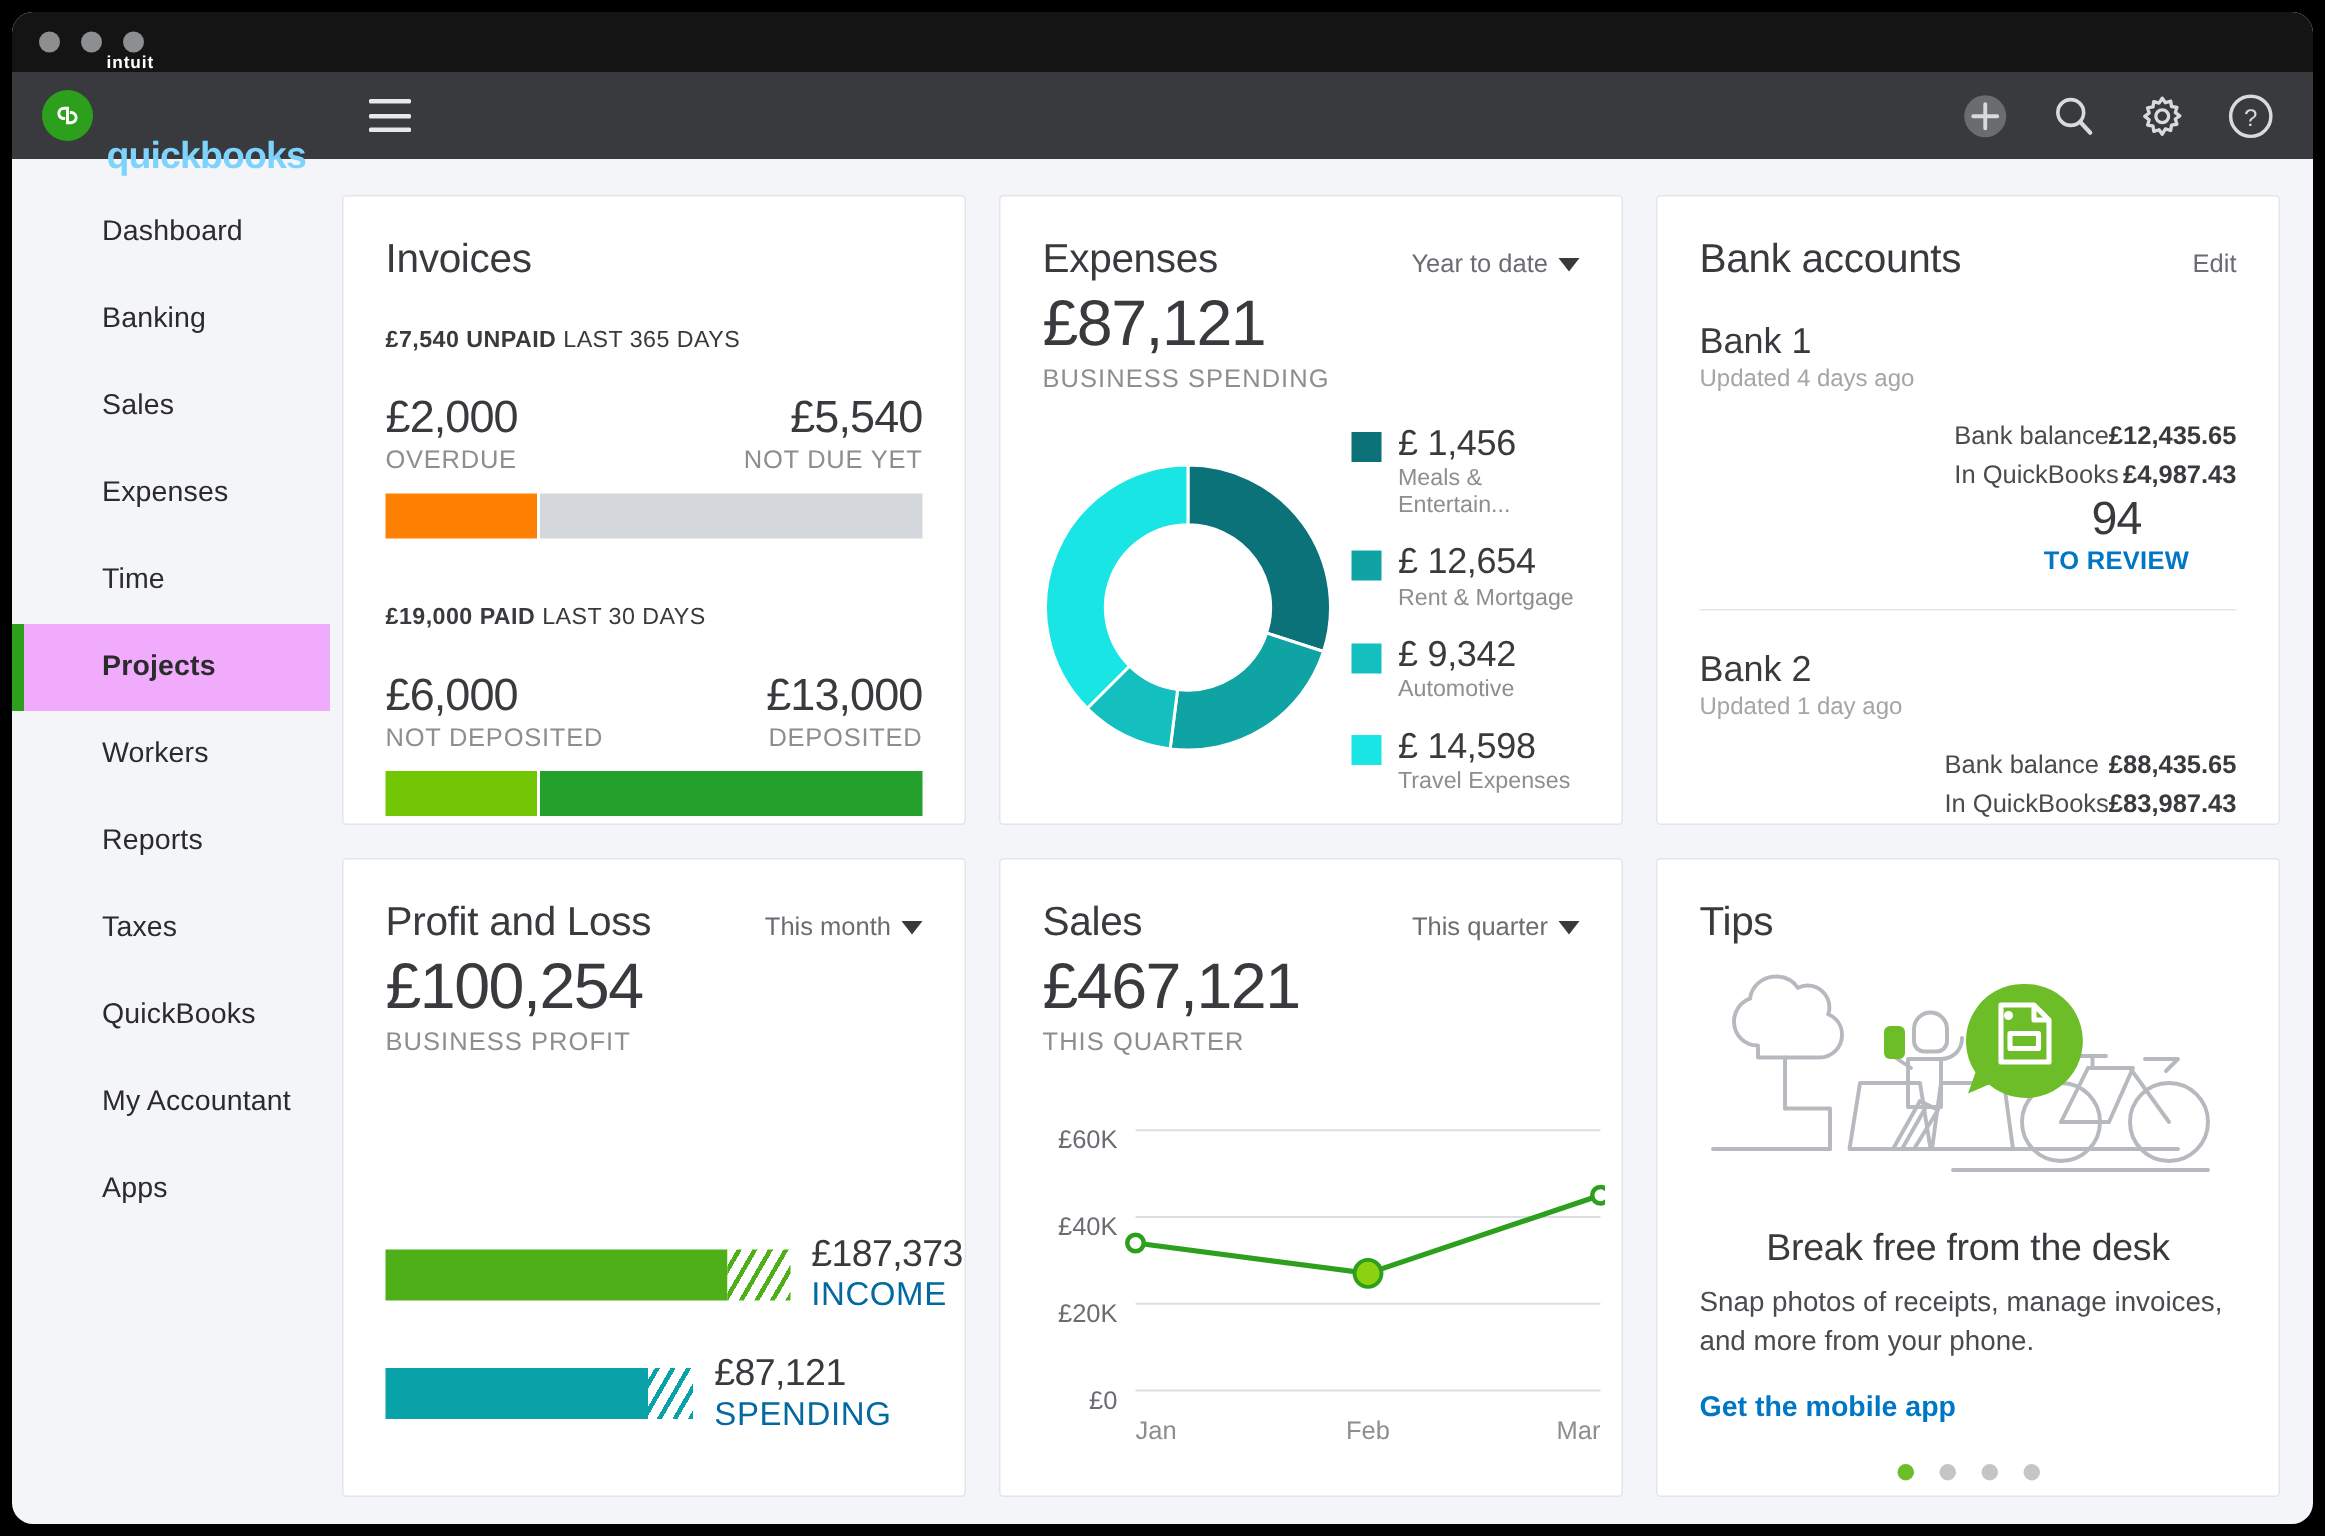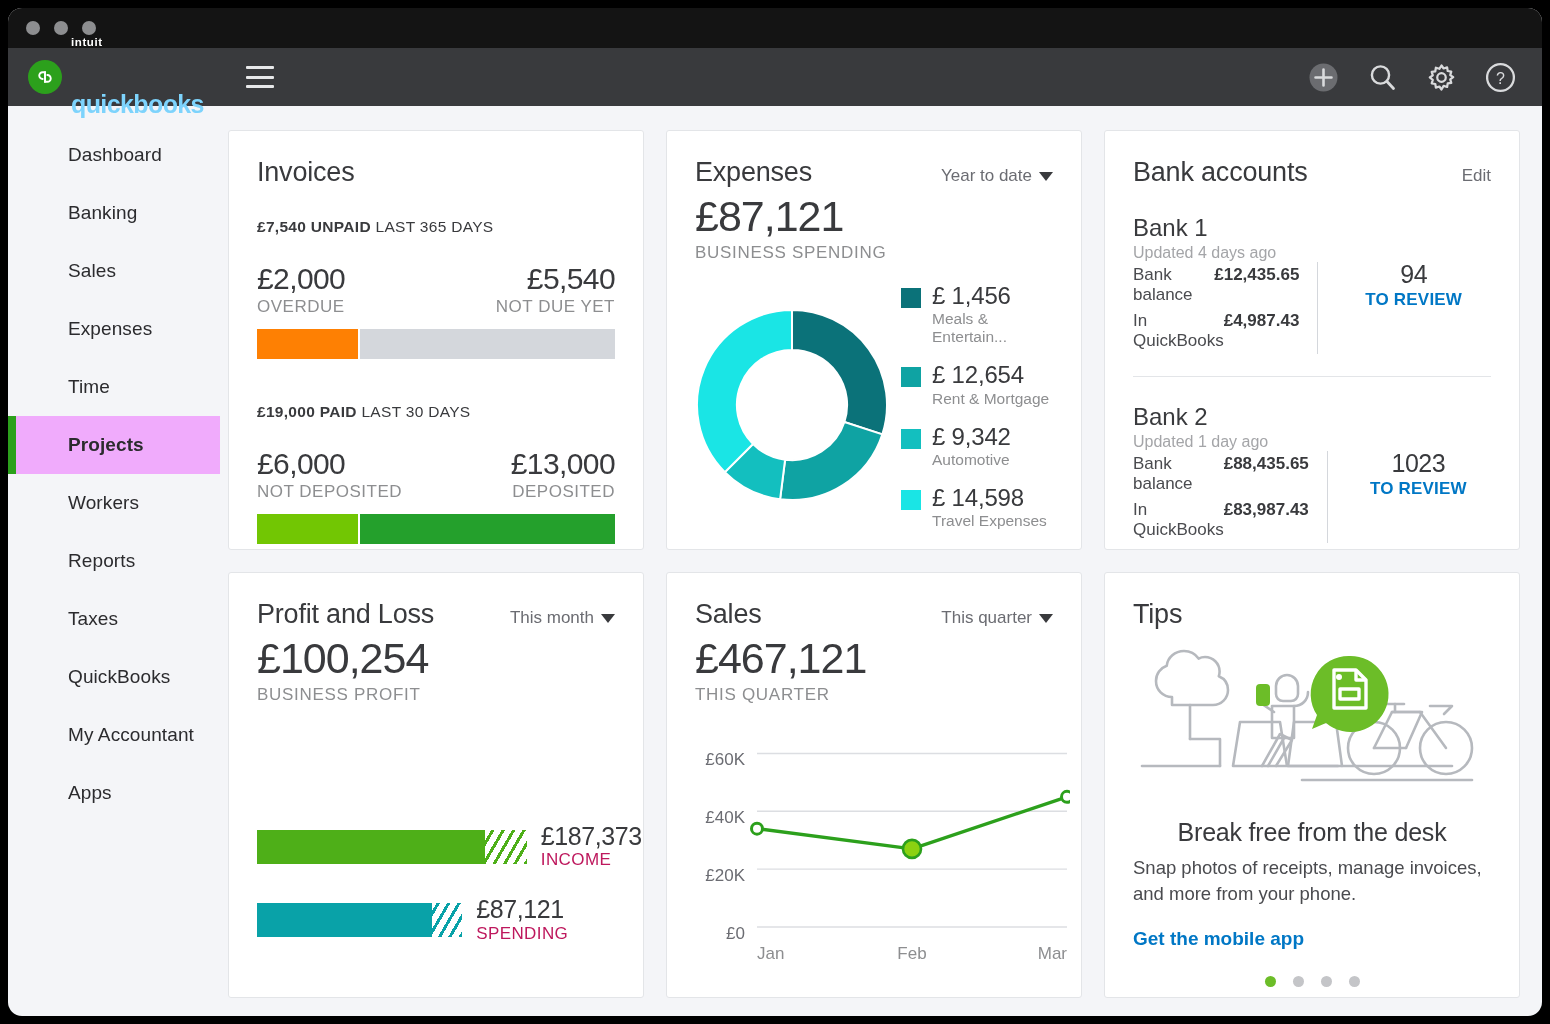--- a/index.html
+++ b/index.html
@@ -110,40 +110,40 @@
   .legend { display: flex; flex-direction: column; gap: 16px; padding-top: 4px; }
   .leg-item { display: flex; gap: 11px; align-items: flex-start; }
   .swatch { width: 20px; height: 20px; flex-shrink: 0; margin-top: 5px; }
   .leg-val { font-size: 24px; color: #393a3d; letter-spacing: -.2px; line-height: 1.05; }
   .leg-name { font-size: 15.5px; color: #8d8e90; margin-top: 2px; }
 
   
   .bank-blk { margin-top: 26px; }
   .bank-name { font-size: 24px; color: #393a3d; }
   .bank-upd { font-size: 16px; color: #a4a5a8; margin-top: 2px; }
-  .bank-grid { display: flex; align-items: flex-start; }
+  .bank-grid { display: flex; margin-top: 16px; align-items: flex-end; flex-direction: column; }
   .bank-left { flex: 1; }
   .bank-line { display: flex; justify-content: space-between; font-size: 17px; color: #393a3d; padding: 3px 0; }
   .bank-line .lab { color: #4a4b4f; }
   .bank-line .val { font-weight: 700; }
   .bank-sep { width: 1px; align-self: stretch; background: #d4d7dc; margin: 0 18px; }
   .bank-review { width: 160px; text-align: center; }
-  .rev-num { font-size: 25px; color: #393a3d; letter-spacing: -.5px; line-height: 1; }
+  .rev-num { font-size: 31px; color: #393a3d; letter-spacing: -.5px; line-height: 1; }
   .rev-lbl { font-size: 17px; color: #0077c5; font-weight: 700; letter-spacing: .2px; margin-top: 3px; cursor: pointer; }
   .hr { height: 1px; background: #e3e5e8; margin-top: 22px; }
 
   
   .pl-bars { margin-top: 118px; }
   .pl-row { display: flex; align-items: center; margin-bottom: 26px; }
   .pl-bar { height: 34px; display: flex; }
   .pl-solid { height: 100%; }
   .pl-hatch { height: 100%; }
   .pl-text { margin-left: 14px; }
   .pl-amt { font-size: 25px; color: #393a3d; letter-spacing: -.4px; line-height: 1.05; }
-  .pl-lbl { font-size: 17px; color: #be185d; letter-spacing: .4px; margin-top: 1px; }
+  .pl-lbl { font-size: 22px; color: #0369a1; letter-spacing: .4px; margin-top: 1px; }
 
   
   .sales-chart { margin-top: 22px; position: relative; }
 
   
   .tip-illus { margin-top: 14px; display: flex; justify-content: center; }
   .tip-head { font-size: 25px; color: #393a3d; margin-top: 22px; letter-spacing: -.2px; text-align: center; }
   .tip-body { font-size: 18.5px; color: #4a4b4f; margin-top: 8px; line-height: 1.42; }
   .tip-link { font-size: 19px; color: #0077c5; font-weight: 700; margin-top: 20px; cursor: pointer; }
   .dots { display: flex; gap: 17px; justify-content: center; margin-top: 26px; }

